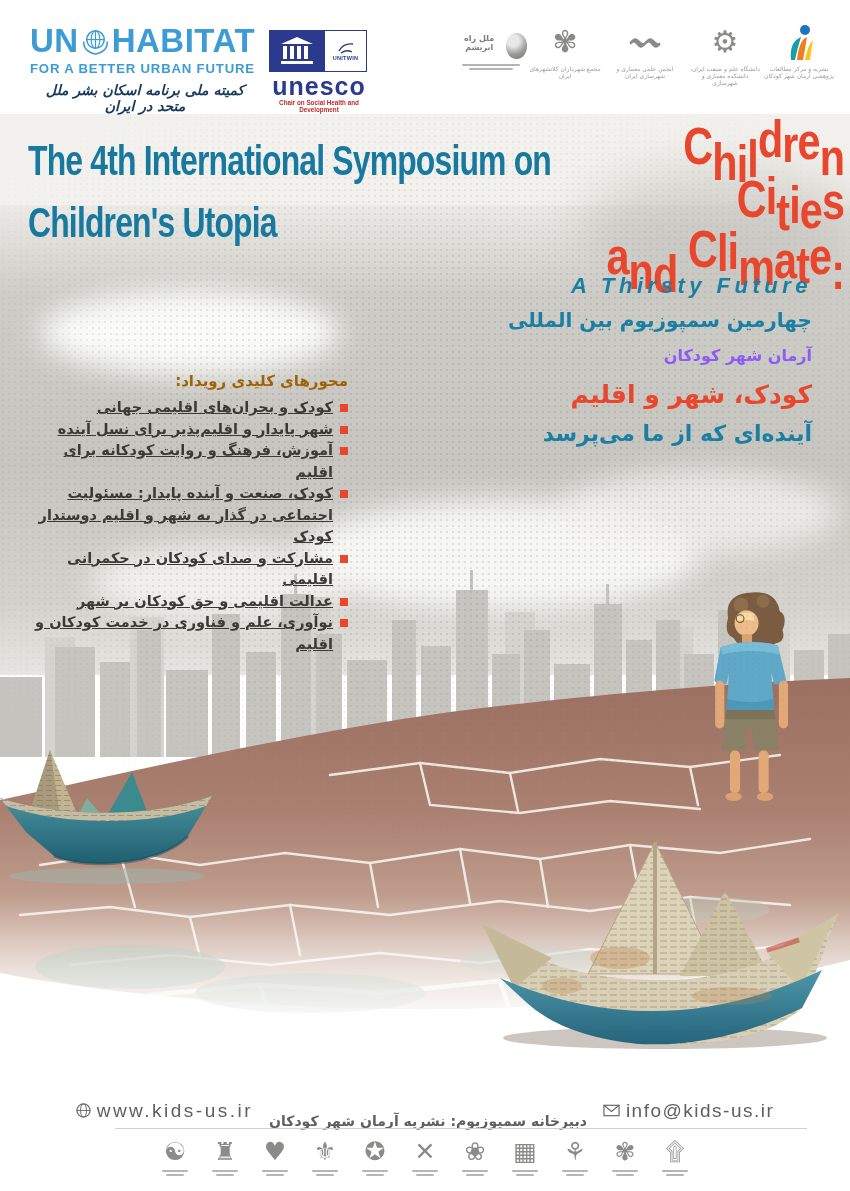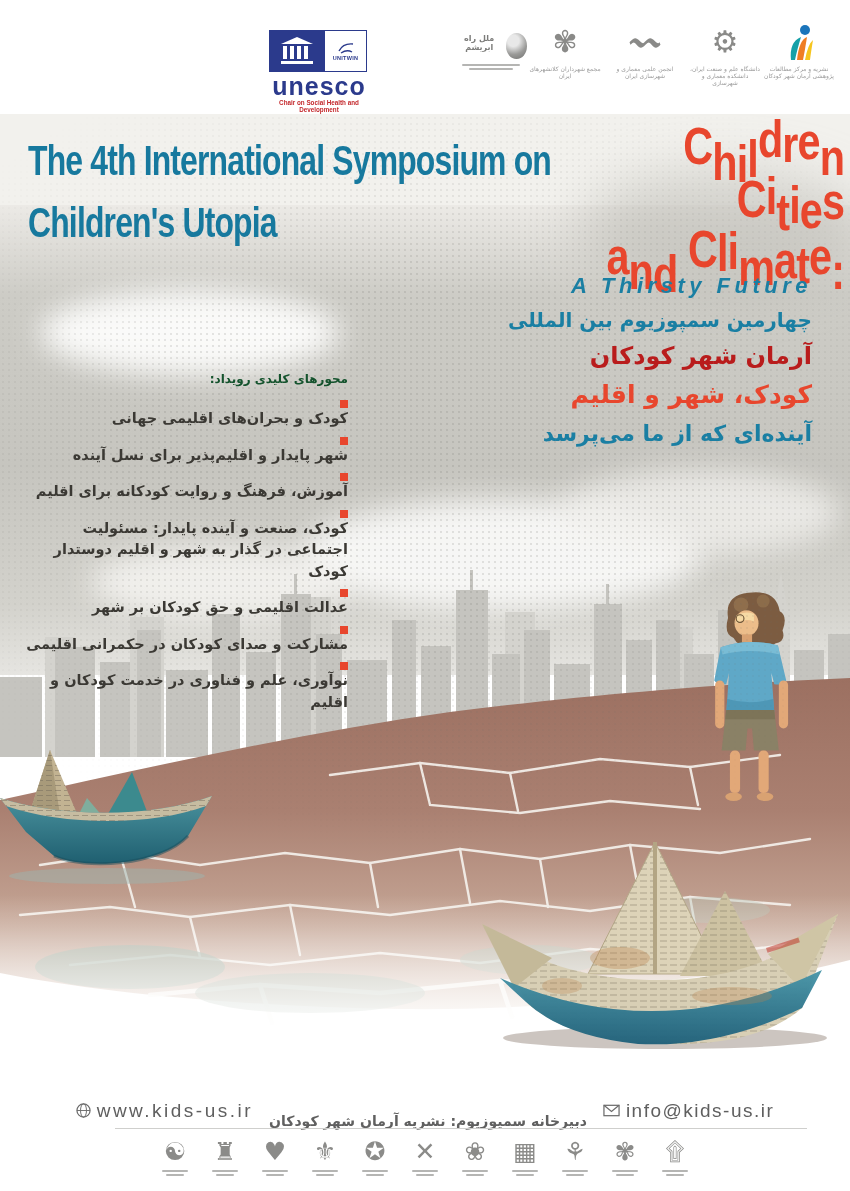--- a/index.html
+++ b/index.html
@@ -53,28 +53,28 @@
   
   .t-en{position:absolute;left:28px;top:130px;color:#17799e;font-weight:bold;font-size:38px;line-height:56px;
         transform:scale(.84,1.1);transform-origin:left top;letter-spacing:-1px;white-space:nowrap;}
   .t-red{position:absolute;right:6px;top:118px;color:#e8462d;font-weight:bold;font-size:47px;line-height:49px;
          text-align:right;transform:scale(.88,1.12);transform-origin:right top;letter-spacing:-1px;}
   .t-red .jl{display:inline-block;}
   .t-thirsty{position:absolute;right:38px;top:273px;color:#1a7fa3;font-weight:bold;font-size:22px;letter-spacing:4.5px;font-style:italic;}
   .fa{font-family:"DejaVu Sans","Liberation Sans",sans-serif;direction:rtl;}
   .t-fa{position:absolute;right:38px;top:303px;text-align:right;font-weight:bold;}
   .t-fa .l1{color:#1a7fa3;font-size:20px;line-height:34px;}
-  .t-fa .l2{color:#b91c1c;font-size:24px;line-height:38px;}
+  .t-fa .l2{color:#8b5cf6;font-size:16px;line-height:38px;}
   .t-fa .l3{color:#e8462d;font-size:25px;line-height:40px;}
   .t-fa .l4{color:#1a7fa3;font-size:22px;line-height:38px;}
   
   .topics{position:absolute;left:26px;top:372px;width:322px;text-align:right;}
-  .topics-h{color:#14532d;font-weight:bold;font-size:12px;margin-bottom:7px;text-align:right;}
-  .topic{display:flex;flex-direction:column;align-items:flex-start;color:#3b3934;font-weight:bold;
-         font-size:14.5px;line-height:21.5px;}
+  .topics-h{color:#a16207;font-weight:bold;font-size:15px;margin-bottom:7px;text-align:right;}
+  .topic{display:flex;flex-direction:row;align-items:flex-start;color:#3b3934;font-weight:bold;
+         font-size:14.5px;line-height:21.5px;text-decoration:underline;}
   .tsq{flex:0 0 auto;width:8px;height:8px;background:#e8462d;margin-top:7px;margin-left:7px;}
   
   .contacts{position:absolute;left:0;top:1092px;width:850px;display:flex;justify-content:center;
             align-items:center;gap:16px;color:#666;}
   .c-url{font-size:19px;letter-spacing:2.5px;color:#5f5f5f;display:flex;align-items:center;gap:6px;text-decoration:none;}
   .c-sec{font-size:14px;font-weight:bold;color:#606060;margin-top:21px;}
   .divider{position:absolute;left:115px;top:1128px;width:692px;height:1px;background:#cfcfcd;}
   .blogos{position:absolute;left:0;top:1136px;width:850px;display:flex;justify-content:center;gap:18px;}
   .plogo{width:32px;text-align:center;}
   .plogo-glyph{font-size:25px;line-height:32px;color:#8b8b89;font-family:"DejaVu Sans",sans-serif;}
@@ -256,20 +256,35 @@
       <ellipse cx="150" cy="122" rx="30" ry="11" fill="#b9854e" opacity="0.35"></ellipse>
       <ellipse cx="262" cy="160" rx="40" ry="9" fill="#b9854e" opacity="0.3"></ellipse>
       <ellipse cx="92" cy="150" rx="20" ry="8" fill="#b9854e" opacity="0.3"></ellipse>
       <rect x="296" y="112" width="34" height="5" fill="#c0392b" opacity="0.55" transform="rotate(-18 296 112)"></rect>
     </svg>
   </div>
 
   <div class="dots"></div>
 
   <div class="hdr">
+    <div class="unh">
+      <div class="unh-row">
+        <span>UN</span>
+        <svg class="unh-globe" viewBox="0 0 32 32">
+          <circle cx="16" cy="14" r="9" fill="none" stroke="#3d9bd5" stroke-width="1.6"></circle>
+          <line x1="7" y1="14" x2="25" y2="14" stroke="#3d9bd5" stroke-width="1.2"></line>
+          <line x1="16" y1="5" x2="16" y2="23" stroke="#3d9bd5" stroke-width="1.2"></line>
+          <ellipse cx="16" cy="14" rx="4.5" ry="9" fill="none" stroke="#3d9bd5" stroke-width="1.2"></ellipse>
+          <path d="M4,16 Q3,26 16,29 Q29,26 28,16" fill="none" stroke="#3d9bd5" stroke-width="1.6"></path>
+        </svg>
+        <span>HABITAT</span>
+      </div>
+      <div class="unh-tag">FOR A BETTER URBAN FUTURE</div>
+      <div class="unh-fa fa">کمیته ملی برنامه اسکان بشر ملل متحد در ایران</div>
+    </div>
 
     <div class="unesco">
       <div class="unesco-boxes">
         <div class="unesco-b1">
           <svg width="34" height="30" viewBox="0 0 34 30">
             <polygon points="17,1 33,8 1,8" fill="#fff"></polygon>
             <rect x="3" y="10" width="4" height="13" fill="#fff"></rect>
               <rect x="10" y="10" width="4" height="13" fill="#fff"></rect>
             <rect x="17" y="10" width="4" height="13" fill="#fff"></rect>
               <rect x="24" y="10" width="4" height="13" fill="#fff"></rect>
@@ -364,26 +379,26 @@
           <span>آموزش، فرهنگ و روایت کودکانه برای اقلیم</span>
         </div>
 
         <div class="topic">
           <span class="tsq"></span>
           <span>کودک، صنعت و آینده پایدار: مسئولیت اجتماعی در گذار به شهر و اقلیم دوستدار کودک</span>
         </div>
 
         <div class="topic">
           <span class="tsq"></span>
+          <span>مشارکت و صدای کودکان در حکمرانی اقلیمی</span>
+        </div>
+
+        <div class="topic">
+          <span class="tsq"></span>
           <span>عدالت اقلیمی و حق کودکان بر شهر</span>
-        </div>
-
-        <div class="topic">
-          <span class="tsq"></span>
-          <span>مشارکت و صدای کودکان در حکمرانی اقلیمی</span>
         </div>
 
         <div class="topic">
           <span class="tsq"></span>
           <span>نوآوری، علم و فناوری در خدمت کودکان و اقلیم</span>
         </div>
       </div>
   </div>
 
   <div class="contacts">

